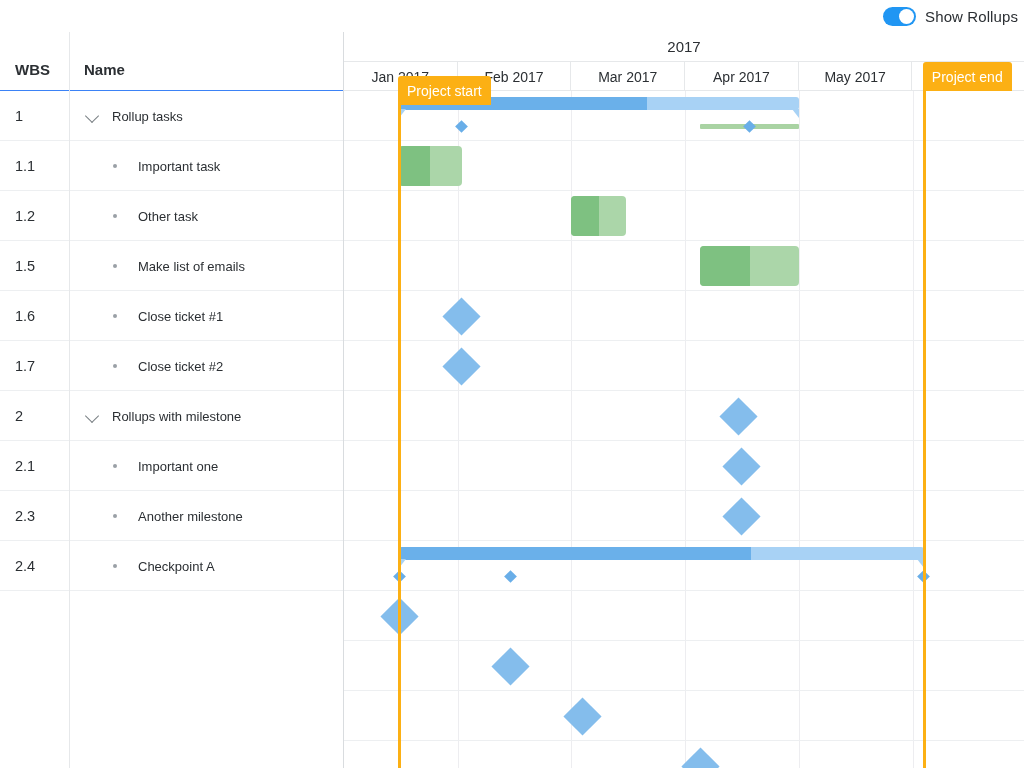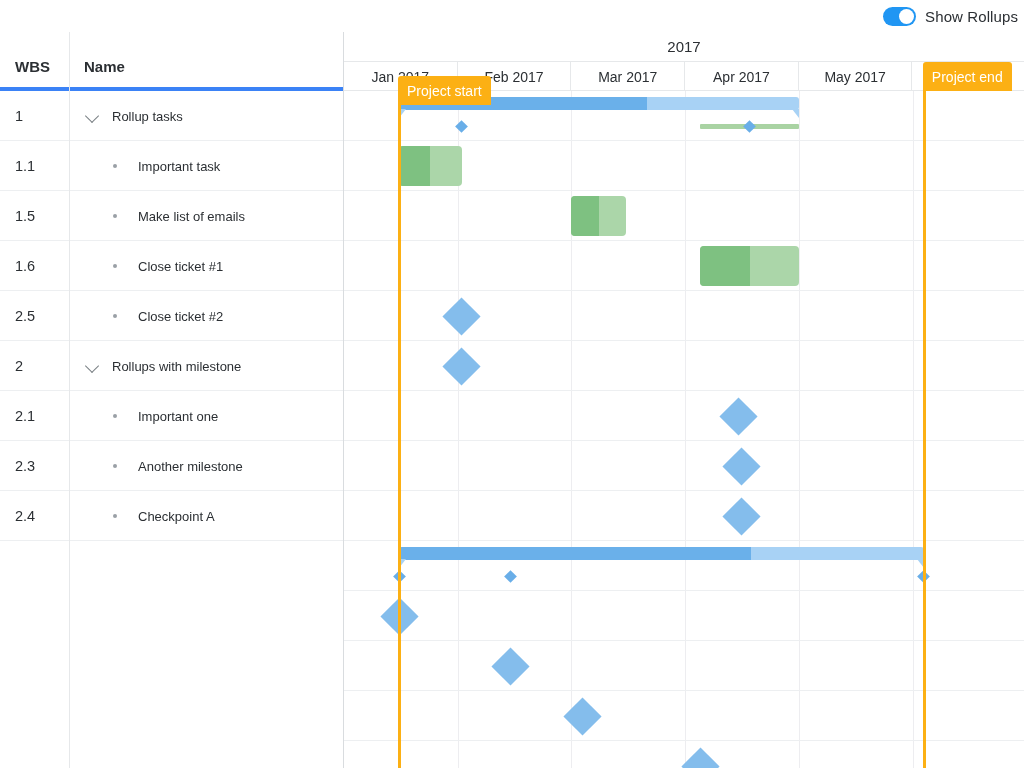--- a/index.html
+++ b/index.html
@@ -34,21 +34,21 @@
   
   .grid-area {
     position: absolute; top: 32px; left: 0;
     width: 1024px; height: 736px;
   }
 
   
   .tbl { position: absolute; top: 0; left: 0; width: 344px; height: 736px; }
   .tbl-head {
     position: relative; height: 59px;
-    border-bottom: 4px solid #3b82f6;
+    border-bottom: 1px solid #3b82f6;
   }
   .th {
     position: absolute; bottom: 12px;
     font-size: 15px; font-weight: 700; color: #2b2f33;
   }
   .th.wbs { left: 15px; }
   .th.name { left: 84px; }
   .col-sep {
     position: absolute; top: 0; left: 69px;
     width: 1px; height: 736px; background: #e6e8ea;
@@ -197,31 +197,36 @@
             <span class="wbs">1</span>
             <span class="chev"></span>
             <span class="nm">Rollup tasks</span>
           </div>
           <div class="row child">
             <span class="wbs">1.1</span>
             <span class="bullet"></span>
             <span class="nm">Important task</span>
           </div>
           <div class="row child">
+            <span class="wbs">1.2</span>
+            <span class="bullet"></span>
+            <span class="nm">Other task</span>
+          </div>
+          <div class="row child">
             <span class="wbs">1.5</span>
             <span class="bullet"></span>
             <span class="nm">Make list of emails</span>
           </div>
           <div class="row child">
             <span class="wbs">1.6</span>
             <span class="bullet"></span>
             <span class="nm">Close ticket #1</span>
           </div>
           <div class="row child">
-            <span class="wbs">2.5</span>
+            <span class="wbs">1.7</span>
             <span class="bullet"></span>
             <span class="nm">Close ticket #2</span>
           </div>
           <div class="row parent">
             <span class="wbs">2</span>
             <span class="chev"></span>
             <span class="nm">Rollups with milestone</span>
           </div>
           <div class="row child">
             <span class="wbs">2.1</span>

